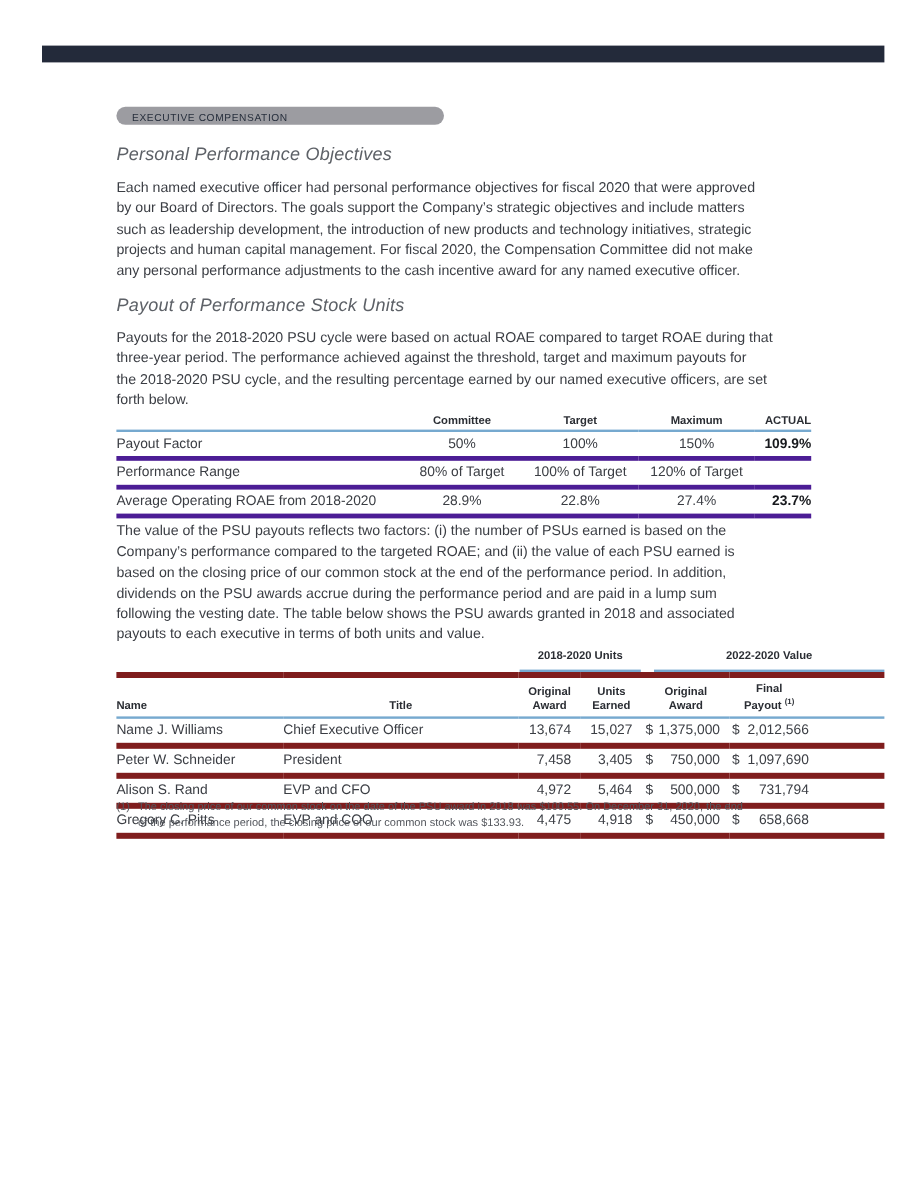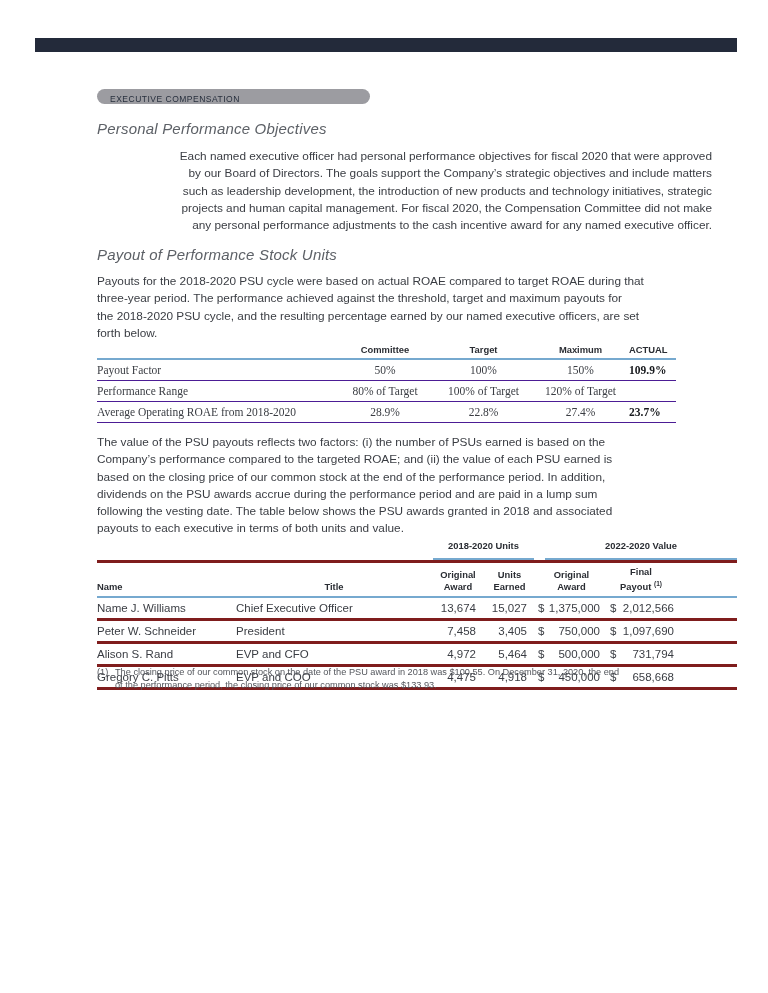--- a/index.html
+++ b/index.html
@@ -20,41 +20,41 @@
   .para{position:absolute;left:97px;width:615px;font-size:11.8px;line-height:17.3px;color:#3a3d43;}
   .lines{white-space:pre-line;}
 
   
   table{border-collapse:collapse;}
   .t1{position:absolute;left:97px;top:341px;width:579px;table-layout:fixed;font-size:11.5px;}
   .t1 th{
     font-size:9.4px;font-weight:bold;color:#2a2d33;vertical-align:bottom;
     padding:0 0 3px 0;height:14px;border-bottom:2px solid #76a9cf;text-align:center;
   }
-  .t1 td{line-height:20px;padding:0;border-bottom:1px solid #4c1d95;text-align:center;font-family:Liberation Serif, serif;}
+  .t1 td{line-height:20px;padding:0;border-bottom:4px solid #4c1d95;text-align:center;}
   .t1 .lbl{text-align:left;}
-  .t1 .r{text-align:left;}
+  .t1 .r{text-align:right;}
   .t1 .b{font-weight:bold;color:#17191d;}
 
   
   .t2{position:absolute;left:97px;top:536px;width:640px;table-layout:fixed;font-size:11.5px;}
   .t2 .grow td{padding:0;height:14px;vertical-align:bottom;}
   .t2 .grp{
     font-size:9.4px;font-weight:bold;color:#2a2d33;text-align:center;
     border-bottom:2px solid #76a9cf;padding-bottom:2px;margin:0 1px;
   }
   .t2 .grp.gval{margin-left:10px;margin-right:0;}
   .t2 .hrow th{
     font-size:9.4px;font-weight:bold;color:#2a2d33;vertical-align:bottom;text-align:center;
     padding:3px 0 4px 0;border-bottom:2px solid #76a9cf;line-height:11.5px;
   }
   .t2 .hrow .hl{text-align:left;}
   .t2 .hrow .hfp{padding-right:63px;}
   .t2 sup{font-size:6.5px;vertical-align:super;}
-  .t2 td{line-height:20px;padding:0;border-bottom:3px solid #7f1d1d;}
+  .t2 td{line-height:20px;padding:0;border-bottom:5px solid #7f1d1d;}
   .t2 .num{text-align:right;padding-right:8px;}
   .t2 .val{text-align:right;padding-right:8px;}
   .t2 .val .valbox{display:inline-flex;justify-content:space-between;width:62px;line-height:20px;}
   .t2 .fp{padding-right:63px;}
   .t2 .fp .valbox{width:64px;}
 
   .footnote{position:absolute;left:97px;top:666px;width:655px;display:flex;font-size:9.2px;line-height:13px;color:#53565c;}
   .fn-marker{width:18px;flex:0 0 18px;}
   .pagenum{position:absolute;left:97px;top:885px;font-size:9.5px;color:#7b7e84;}
 </style>
@@ -64,21 +64,21 @@
 <div class="page">
 
   <div class="topbar"></div>
 
   <div class="badge">
     <span>EXECUTIVE COMPENSATION</span>
   </div>
 
   <h2 class="h" style="top:120px;">Personal Performance Objectives</h2>
 
-  <div class="para lines" style="top:148px;text-align:right;">Each named executive officer had personal performance objectives for fiscal 2020 that were approved
+  <div class="para lines" style="top:148px;">Each named executive officer had personal performance objectives for fiscal 2020 that were approved
 by our Board of Directors. The goals support the Company’s strategic objectives and include matters
 such as leadership development, the introduction of new products and technology initiatives, strategic
 projects and human capital management. For fiscal 2020, the Compensation Committee did not make
 any personal performance adjustments to the cash incentive award for any named executive officer.</div>
 
   <h2 class="h" style="top:246px;">Payout of Performance Stock Units</h2>
 
   <div class="para lines" style="top:273px;">Payouts for the 2018-2020 PSU cycle were based on actual ROAE compared to target ROAE during that
 three-year period. The performance achieved against the threshold, target and maximum payouts for
 the 2018-2020 PSU cycle, and the resulting percentage earned by our named executive officers, are set

